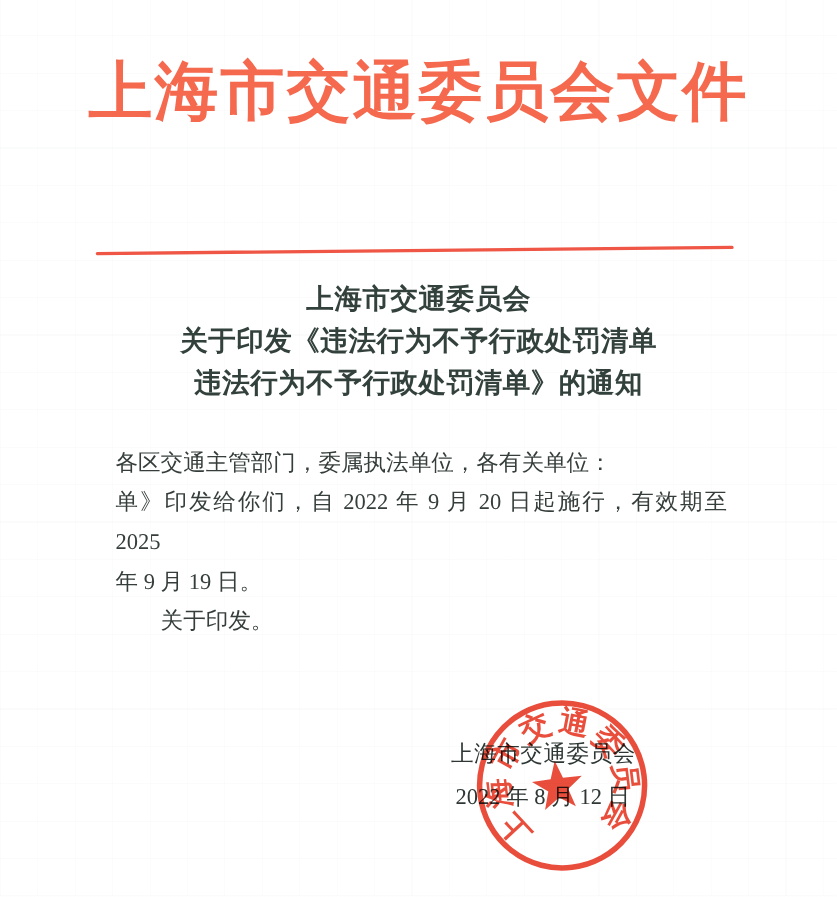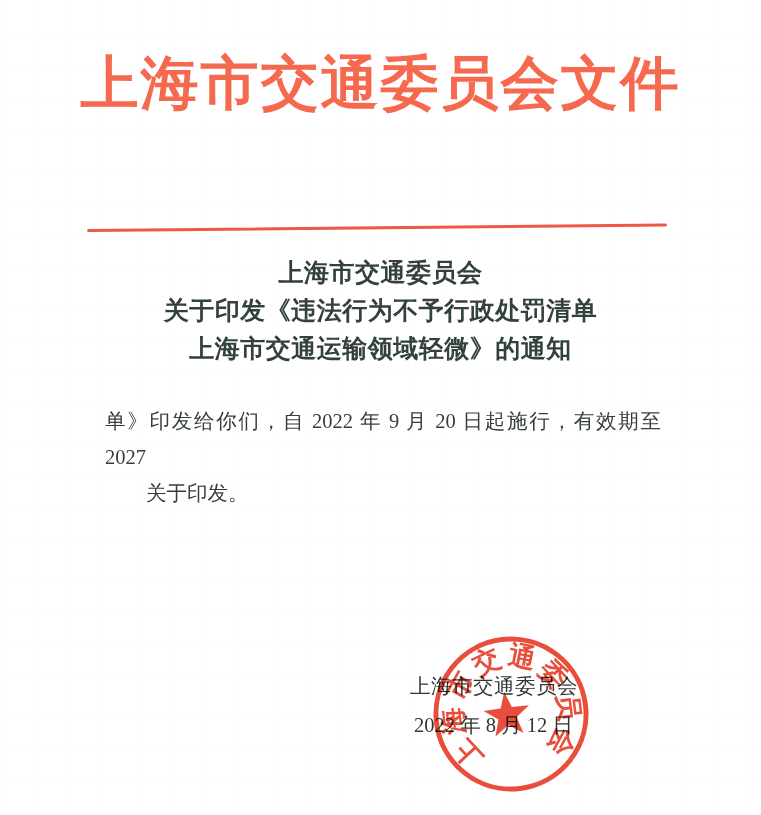--- a/index.html
+++ b/index.html
@@ -76,25 +76,27 @@
 <div class="page">
 
   <div class="header-title" style="color: rgb(245, 105, 79);">上海市交通委员会文件</div>
 
 
   <div class="divider" style="background: rgb(239, 86, 69);"></div>
 
   <div class="doc-title" style="color: rgb(51, 65, 60);">
       <div>上海市交通委员会</div>
       <div>关于印发《违法行为不予行政处罚清单</div>
-      <div>上海市交通运输领域轻微》的通知</div>
+      <div>违法行为不予行政处罚清单》的通知</div>
     </div>
 
   <div class="body-text" style="color: rgb(53, 62, 58);">
-      <div class="bline just">单》印发给你们，自 2022 年 9 月 20 日起施行，有效期至 2027</div>
+      <div class="bline">各区交通主管部门，委属执法单位，各有关单位：</div>
+      <div class="bline just">单》印发给你们，自 2022 年 9 月 20 日起施行，有效期至 2025</div>
+      <div class="bline">年 9 月 19 日。</div>
       <div class="bline ind">关于印发。</div>
     </div>
 
   <div class="sig-org" style="color: rgb(46, 55, 52);">上海市交通委员会</div>
 
   <div class="sig-date" style="color: rgb(46, 55, 52);">2022 年 8 月 12 日</div>
 
   <svg class="seal" viewBox="0 0 170 170">
     <g id="seal-rot" transform="rotate(-7 85 85)">
       <circle id="seal-circle" cx="85" cy="85" r="75" fill="none" stroke-width="5" stroke="#e73f2b"></circle>

